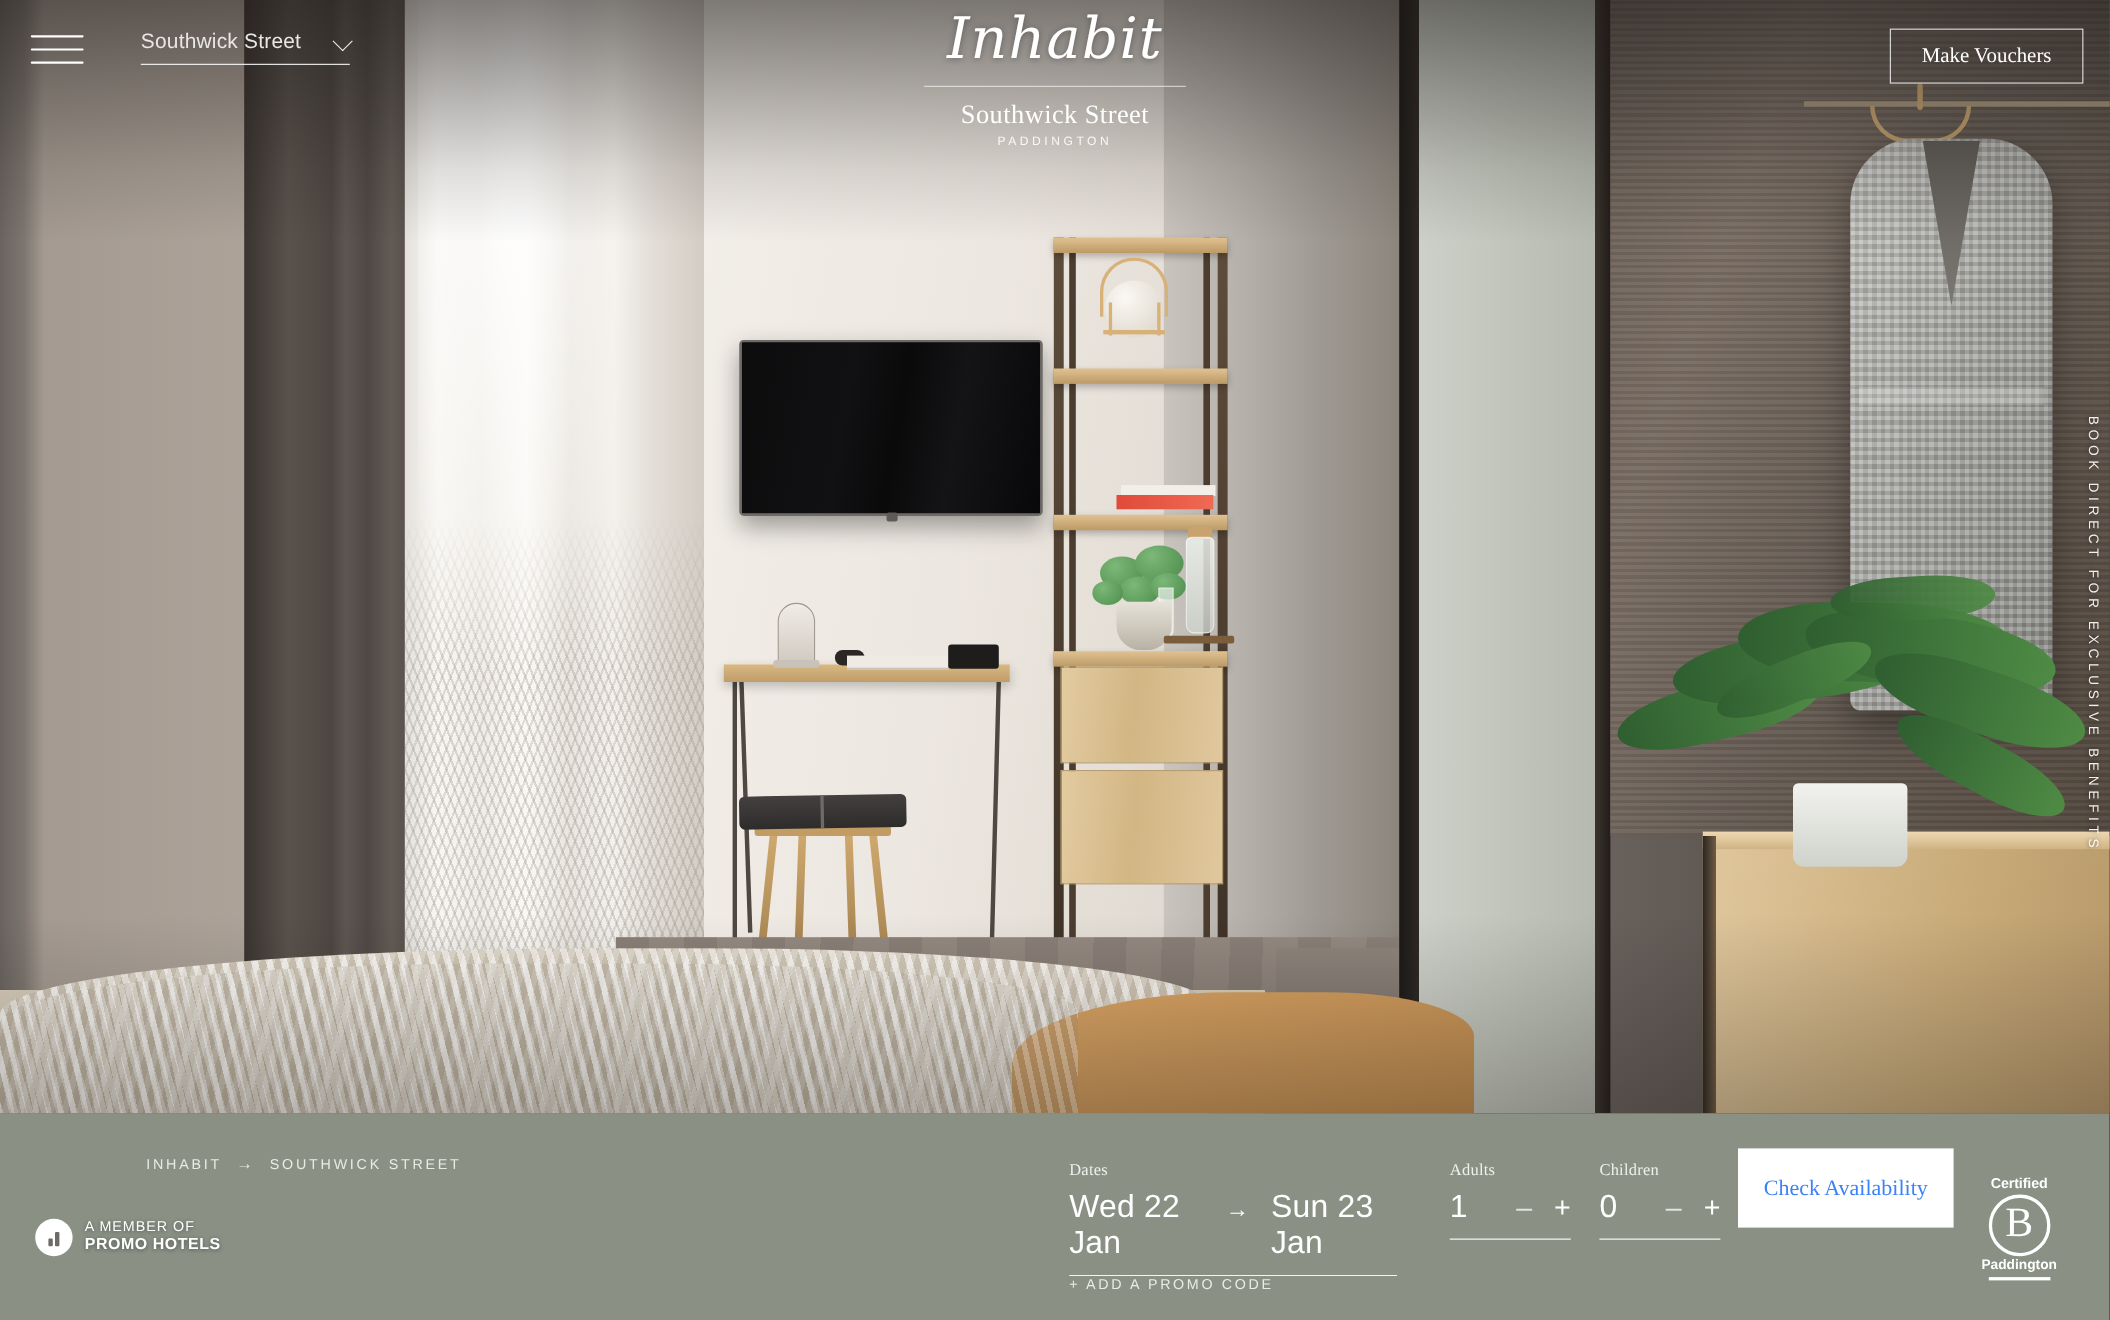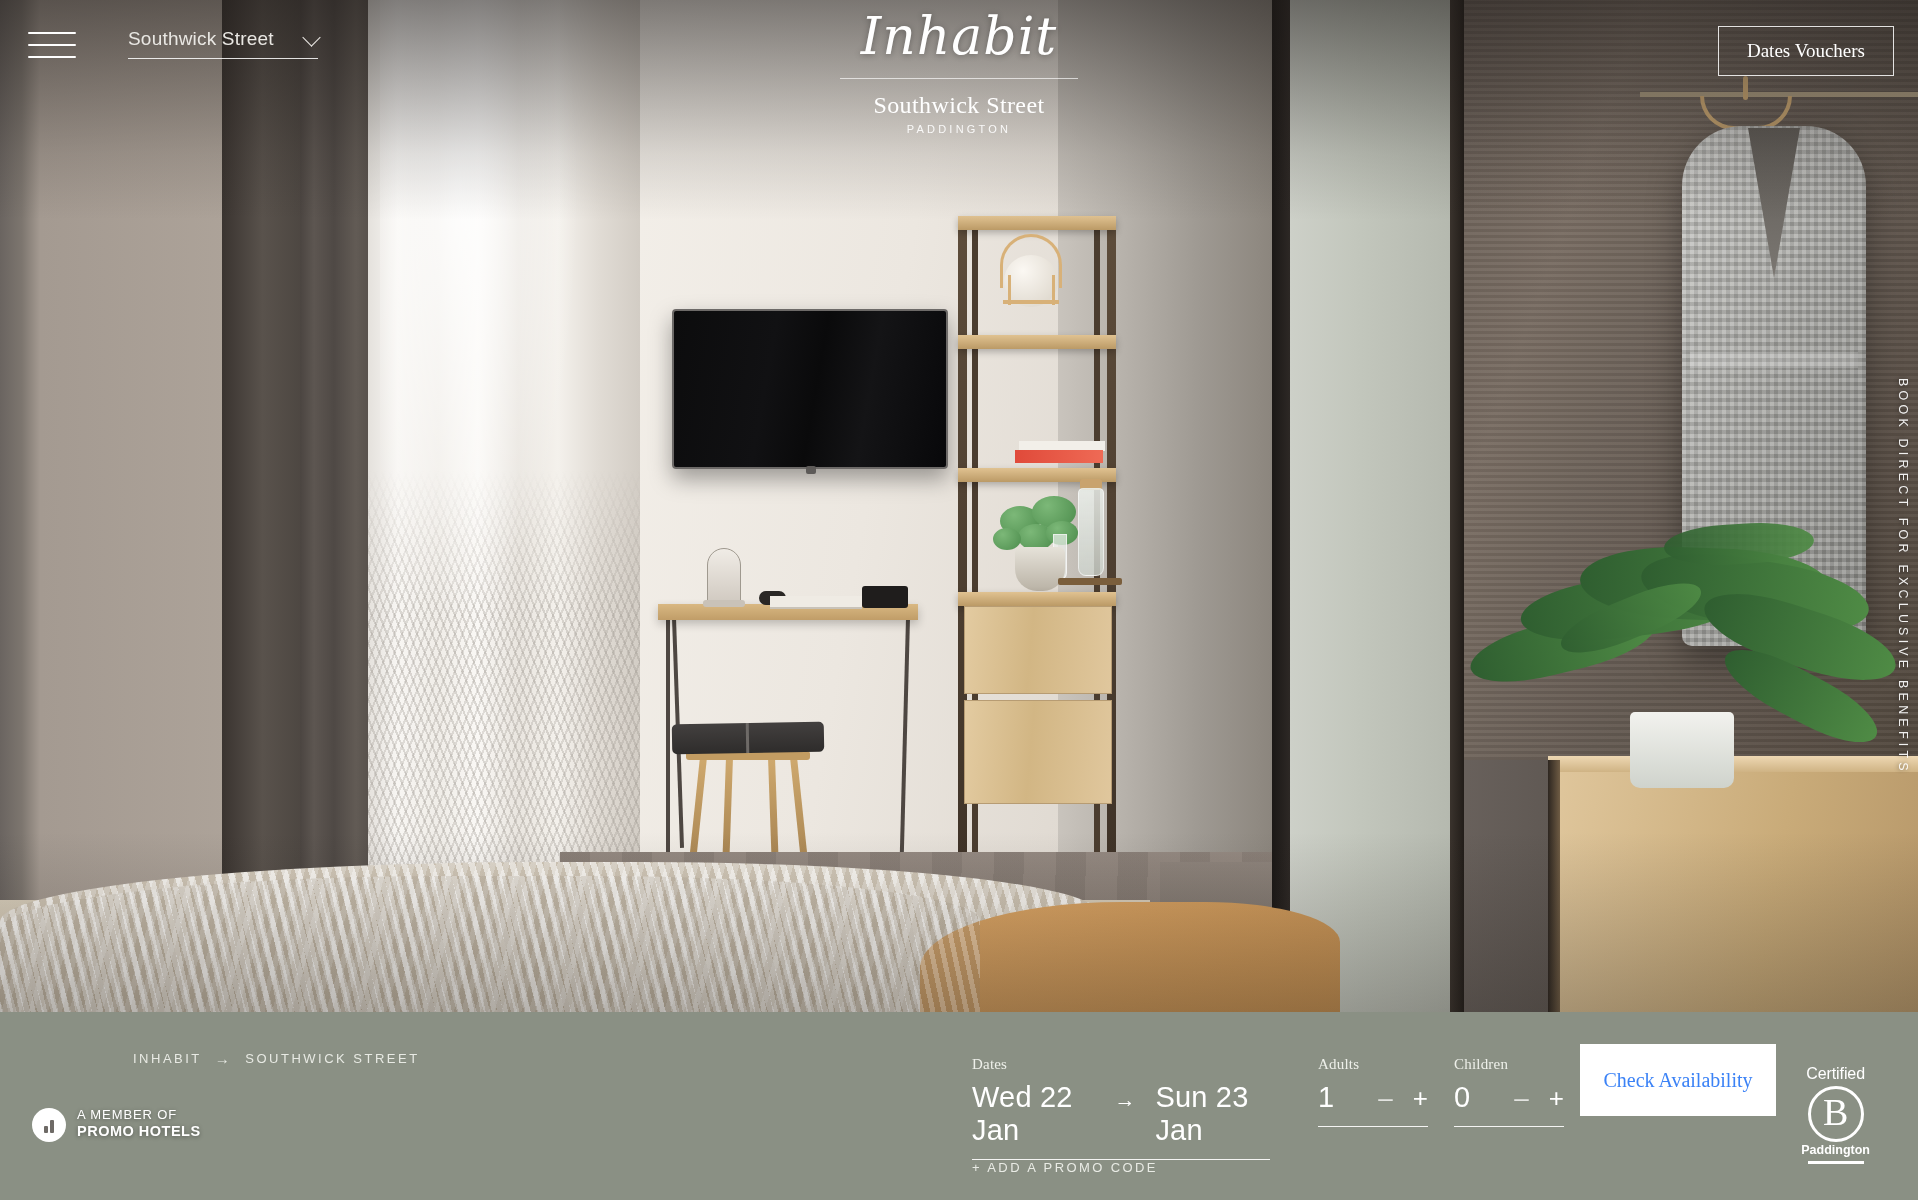--- a/index.html
+++ b/index.html
@@ -303,21 +303,21 @@
   }
   .dh-mark i { display:block; width:4px; background:#6e6a66; border-radius:1px; }
   .dh-mark i:nth-child(1){height:7px;}
   .dh-mark i:nth-child(2){height:13px;}
   .dh-txt { color:#fff; line-height:1.12; text-shadow:0 1px 4px rgba(0,0,0,.4); }
   .dh-t1 { font-size:13px; letter-spacing:.9px; }
   .dh-t2 { font-size:14.5px; font-weight:700; letter-spacing:.5px; }
 
   
   .bcorp { position:absolute; right:48px; bottom:36px; z-index:25; text-align:center; color:#fff; }
-  .bc-top { font-size:16px; font-weight:400; letter-spacing:-.1px; }
+  .bc-top { font-size:13px; font-weight:700; letter-spacing:-.1px; }
   .bc-circ {
     width:56px; height:56px; border-radius:50%; border:3px solid #fff;
     margin:3px auto 1px; display:flex; align-items:center; justify-content:center;
     font-family:"Liberation Serif", serif; font-size:38px; line-height:1; padding-bottom:4px;
   }
   .bc-bot { font-size:12.5px; font-weight:700; }
   .bc-rule { width:56px; height:3px; background:#fff; margin:4px auto 0; }
 
   
   .bar {
@@ -489,21 +489,21 @@
     </div>
 
     <div class="brand">
       <div class="brand-script">Inhabit</div>
       <div class="brand-rule"></div>
       <div class="brand-sub">Southwick Street</div>
       <div class="brand-loc">PADDINGTON</div>
     </div>
 
     <div class="hdr-btns">
-      <div class="hdr-btn">Dates Vouchers</div>
+      <div class="hdr-btn">Make Vouchers</div>
     </div>
   </div>
 
   <div class="vtag">BOOK DIRECT FOR EXCLUSIVE BENEFITS</div>
 
   <div class="dh">
     <div class="dh-mark">
       <i></i>
         <i></i>
     </div>

